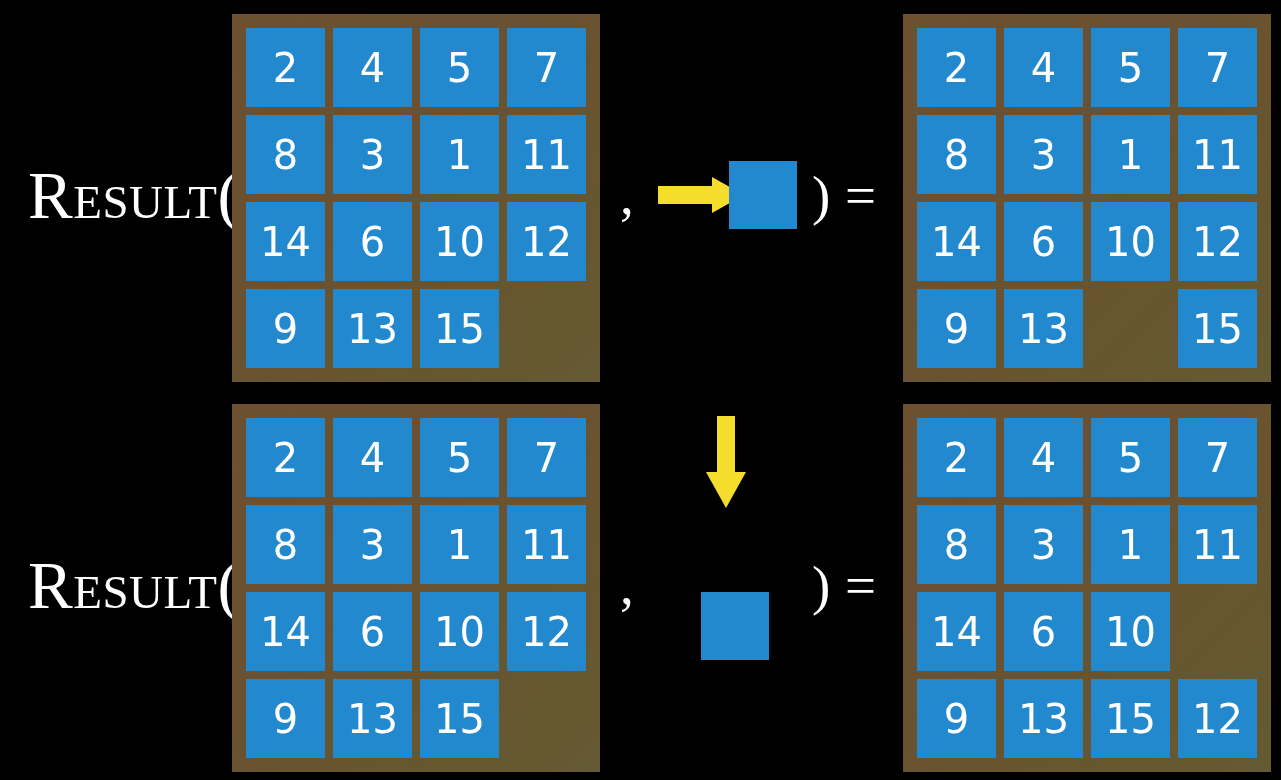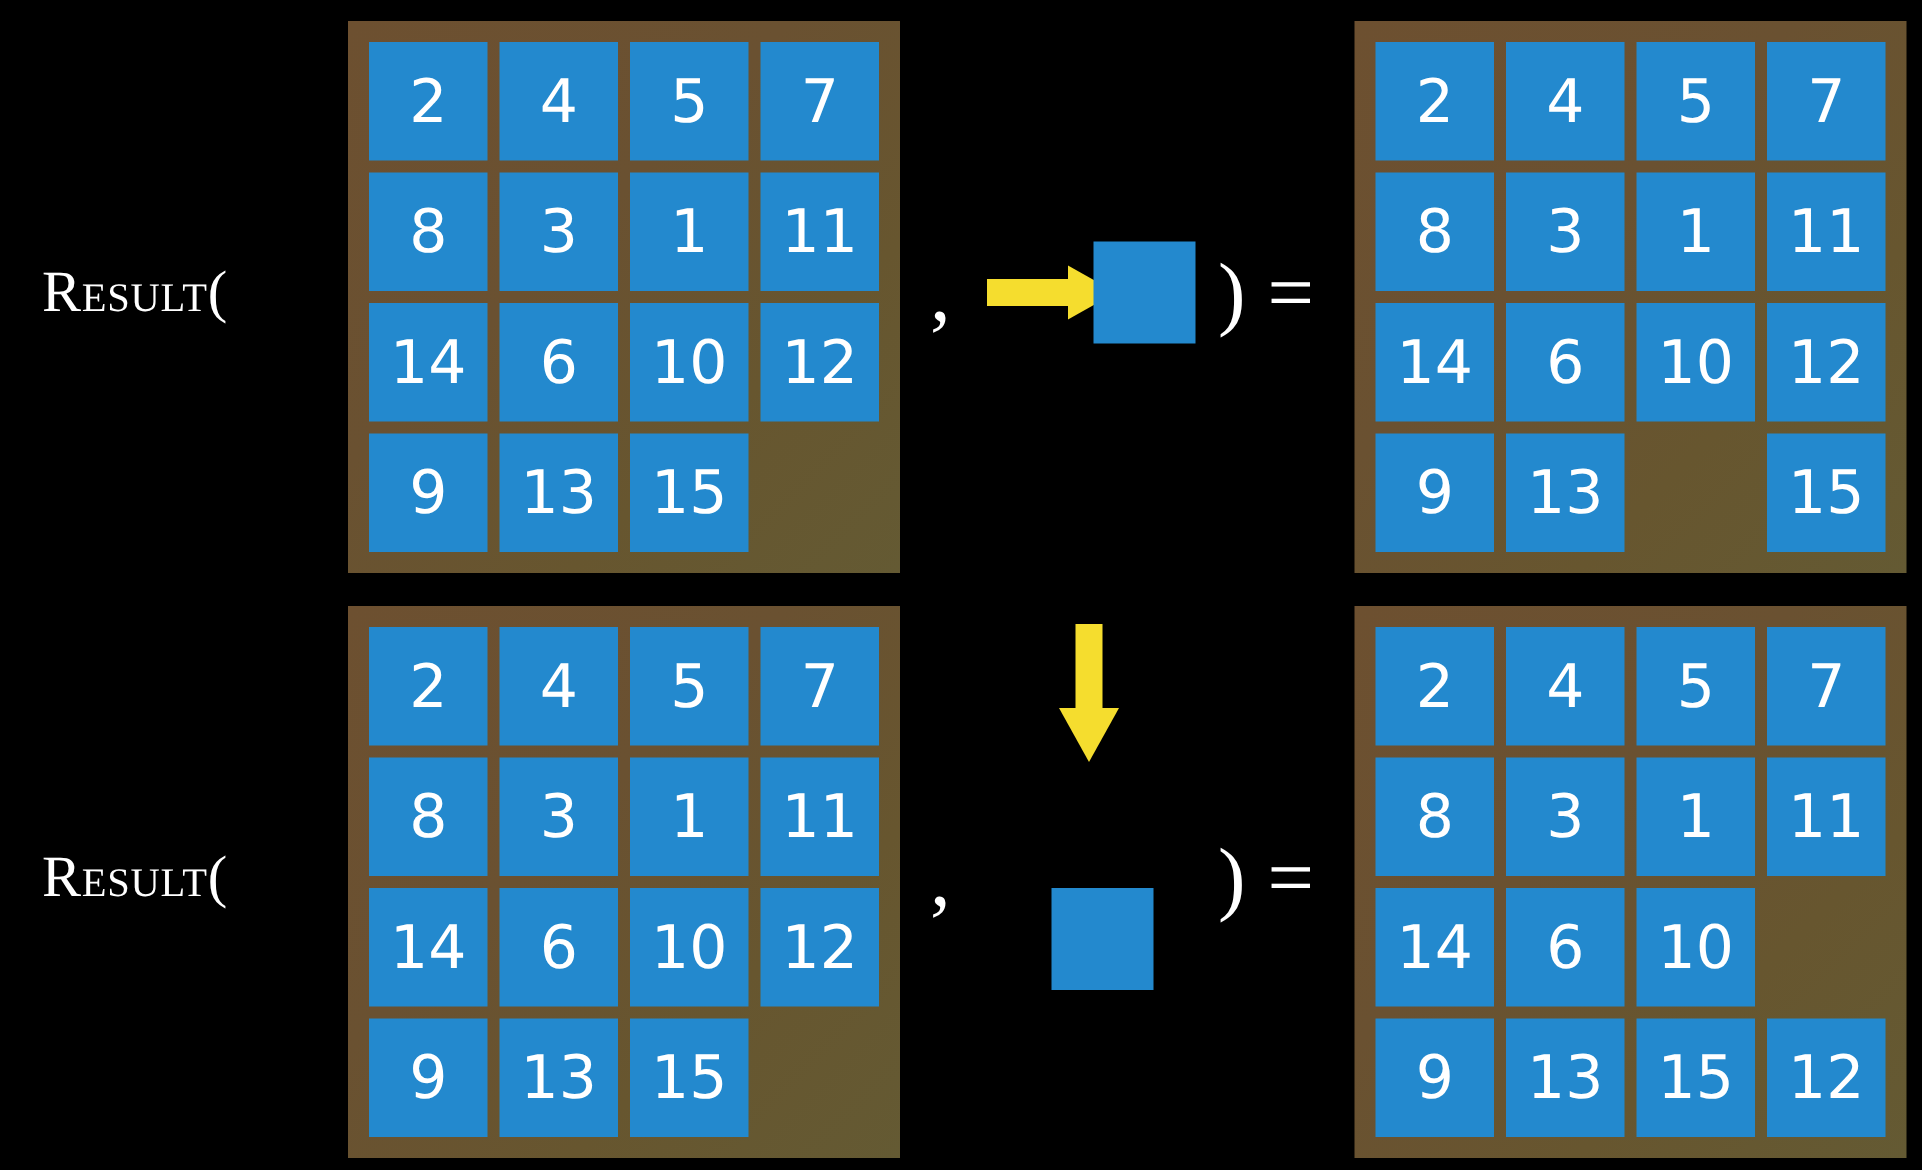--- a/index.html
+++ b/index.html
@@ -31,21 +31,21 @@
   .eq-row.row-2 { top: 390px; }
 
   
   .result-label {
     position: absolute;
     left: 28px;
     top: 50%;
     transform: translateY(-50%);
     color: #ffffff;
     font-family: "Liberation Serif", serif;
-    font-size: 39px;
+    font-size: 67px;
     line-height: 1;
     font-variant: small-caps;
     letter-spacing: 0.5px;
     white-space: nowrap;
   }
 
   
   .board {
     position: absolute;
     width: 368px;

